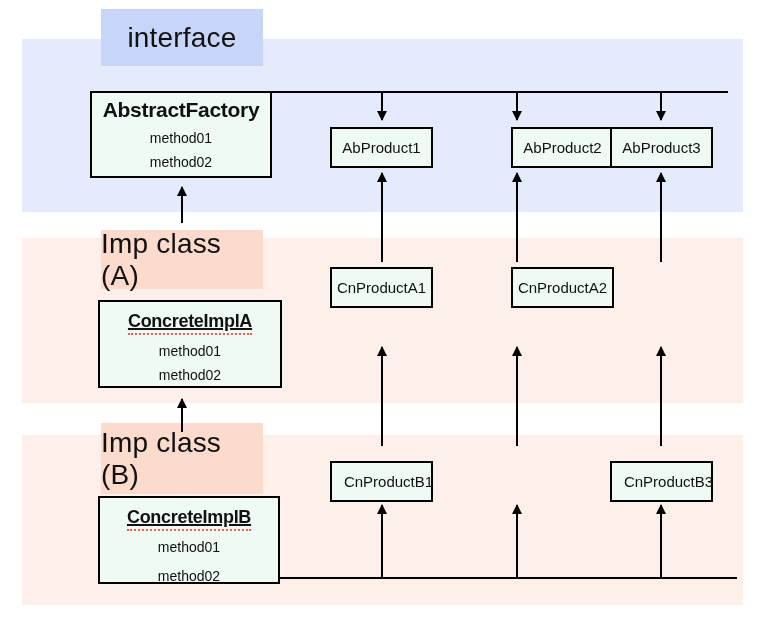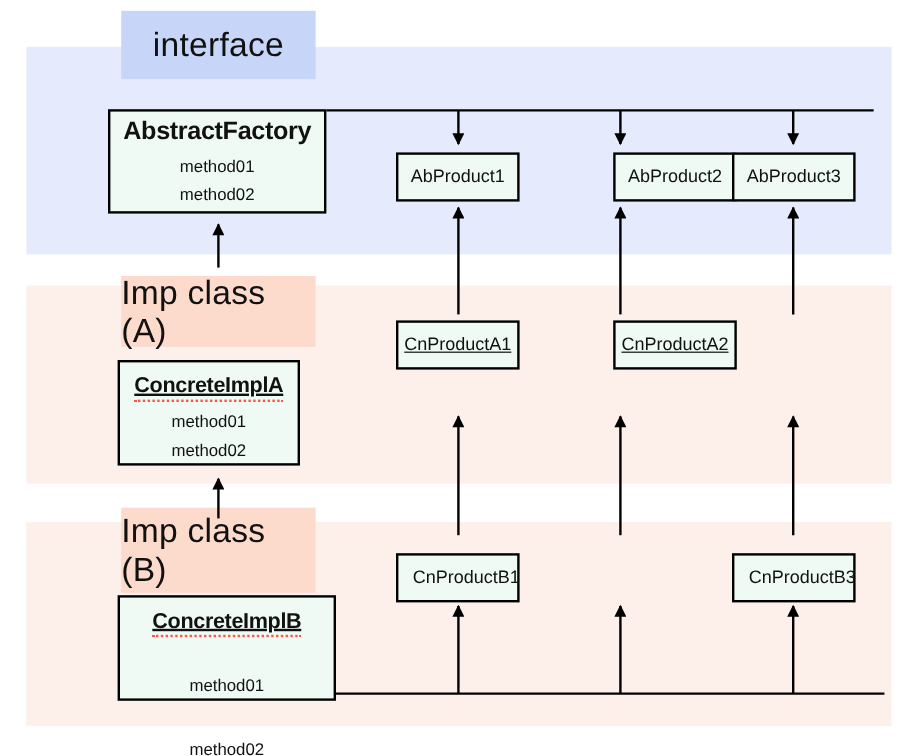--- a/index.html
+++ b/index.html
@@ -27,41 +27,41 @@
   }
   #lbl-interface{left:101px;top:9px;height:57px;background:var(--label-blue);}
   #lbl-imp-a{left:101px;top:230px;height:59px;background:var(--label-salmon);}
   #lbl-imp-b{left:101px;top:423px;height:71px;background:var(--label-salmon);}
 
   .class-box{
     position:absolute;z-index:1;background:var(--box-fill);border:2px solid #000;
     display:flex;flex-direction:column;align-items:center;box-sizing:border-box;
   }
   #box-af{left:90px;top:91px;width:182px;height:87px;}
-  #box-cia{left:98px;top:300px;width:152px;height:88px;text-align:right;}
-  #box-cib{left:98px;top:496px;width:182px;height:88px;gap:24px;}
+  #box-cia{left:98px;top:300px;width:184px;height:88px;text-align:right;}
+  #box-cib{left:98px;top:496px;width:182px;height:88px;}
   .class-title{font-weight:700;font-size:21px;margin-top:5px;letter-spacing:-0.3px;white-space:nowrap;}
   #box-cia .class-title,#box-cib .class-title{font-size:18px;margin-top:9px;}
   .squiggle{
     display:inline-block;
     text-decoration:underline;
     text-decoration-thickness:2px;
     border-bottom:2px dotted var(--misspell-red);
     padding-bottom:1px;
   }
   .class-method{font-weight:400;font-size:14px;margin-top:8px;white-space:nowrap;}
   #box-cib .class-method + .class-method{margin-top:13px;}
 
   .product-box{
     position:absolute;z-index:1;width:103px;height:41px;background:var(--box-fill);
     border:2px solid #000;box-sizing:border-box;display:flex;align-items:center;justify-content:center;
     font-size:15px;white-space:nowrap;
   }
   .col1{left:330px;} .col2{left:468px;margin-left:43px;} .col3{left:610px;}
-  .row-ab{top:127px;} .row-ca{top:267px;text-decoration:underline;} .row-cb{top:461px;padding-left:14px;}
+  .row-ab{top:127px;} .row-ca{top:267px;} .row-cb{top:461px;padding-left:14px;}
 
   .overlay{position:absolute;left:0;top:0;z-index:2;pointer-events:none;}
   .overlay line{stroke:var(--line);stroke-width:2;}
 </style>
 </head>
 <body>
 
 <div class="canvas">
 
   <div class="band band-blue"></div>

